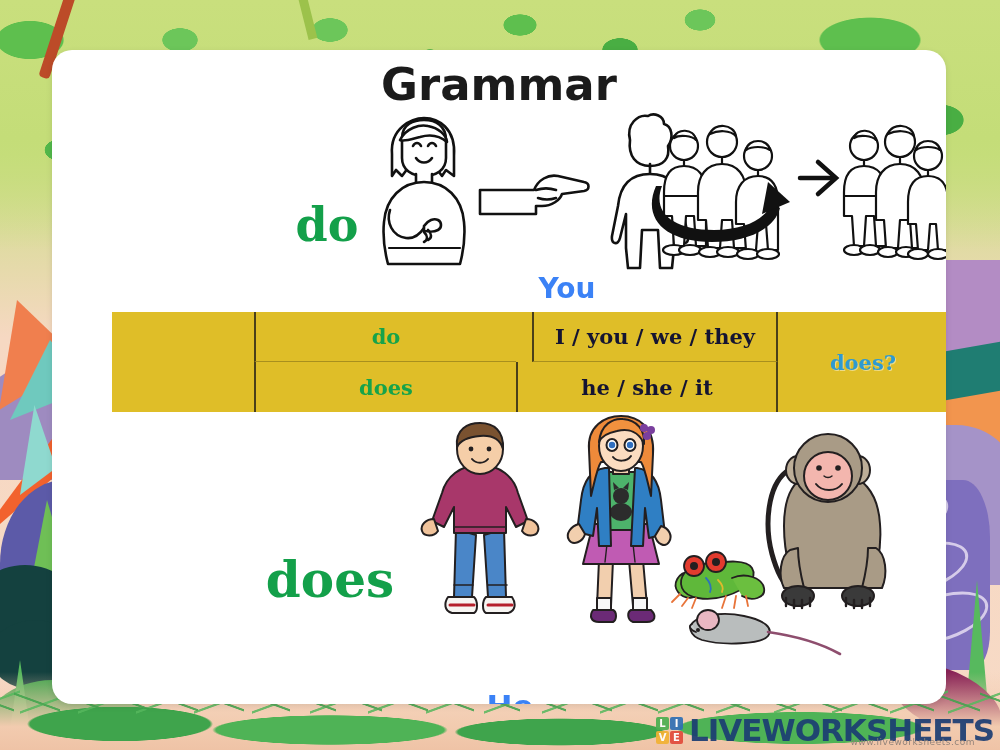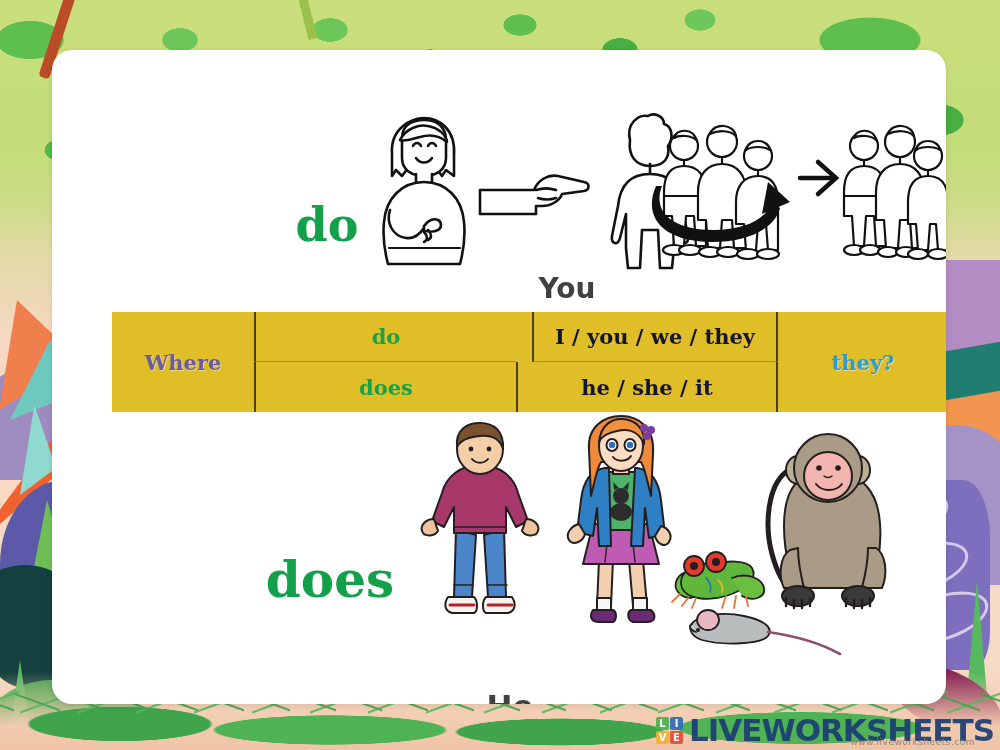--- a/index.html
+++ b/index.html
@@ -131,21 +131,21 @@
     letter-spacing: 0px;
     color: #1B1B1B;
   }
 
   .figbox { position: absolute; }
   .caption {
     position: absolute;
     text-align: center;
     font-family: "DejaVu Sans", sans-serif;
     font-weight: 700;
-    color: #404040;
+    color: #3b82f6;
     white-space: nowrap;
   }
 
   
   .verb {
     position: absolute;
     font-family: "DejaVu Serif", serif;
     font-weight: 700;
     color: #13A04A;
     white-space: nowrap;
@@ -269,20 +269,21 @@
       <div class="ra ra11"></div>
     <div class="ra ra12"></div>
       <div class="ra ra13"></div>
   </div>
 
   <div class="grass"></div>
   <div class="grass-blades"></div>
 
   <div id="card">
 
+    <div id="title">Grammar</div>
 
     <div id="verb-do" class="verb">do</div>
 
     <div class="figbox" style="left:310px; top:60px; width:120px; height:160px;">
       <svg viewBox="0 0 120 160" width="120" height="160" aria-hidden="true">
         <g fill="#fff" stroke="#111" stroke-width="2.6" stroke-linejoin="round" stroke-linecap="round">
 
           <path d="M30 44 C28 18 50 8 62 8 C76 8 94 18 92 46 L92 66 L84 60 L80 66 L74 58 L46 58 L40 66 L34 60 L30 66 Z"></path>
 
           <path d="M40 28 C40 14 52 10 62 10 C74 10 84 16 84 30 L84 48 C84 60 74 66 62 66 C50 66 40 60 40 48 Z"></path>
@@ -404,26 +405,25 @@
           <ellipse cx="88" cy="132" rx="10" ry="5"></ellipse>
             <ellipse cx="106" cy="132" rx="10" ry="5"></ellipse>
           <ellipse cx="118" cy="134" rx="10" ry="5"></ellipse>
             <ellipse cx="138" cy="134" rx="10" ry="5"></ellipse>
         </g>
       </svg>
     </div>
     <div class="caption" style="left:748px; top:272px; width:150px; font-size:30px;">They</div>
 
     <div id="gtable">
-      <div class="cell c-where">Where</div>
       <div class="cell c-do">do</div>
       <div class="cell c-pl">I / you / we / they</div>
       <div class="cell c-does">does</div>
       <div class="cell c-sg">he / she / it</div>
-      <div class="cell c-live">they?</div>
+      <div class="cell c-live">does?</div>
     </div>
 
     <div id="verb-does" class="verb">does</div>
 
     <div class="figbox" style="left:358px; top:375px; width:140px; height:205px;">
       <svg viewBox="0 0 140 205" width="140" height="205" aria-hidden="true">
         <g stroke="#231F20" stroke-width="2" stroke-linejoin="round" stroke-linecap="round">
 
           <path d="M46 104 L44 172 L62 172 L66 110 Z" fill="#4A86C8"></path>
           <path d="M74 110 L78 172 L96 172 L94 104 Z" fill="#4A86C8"></path>

